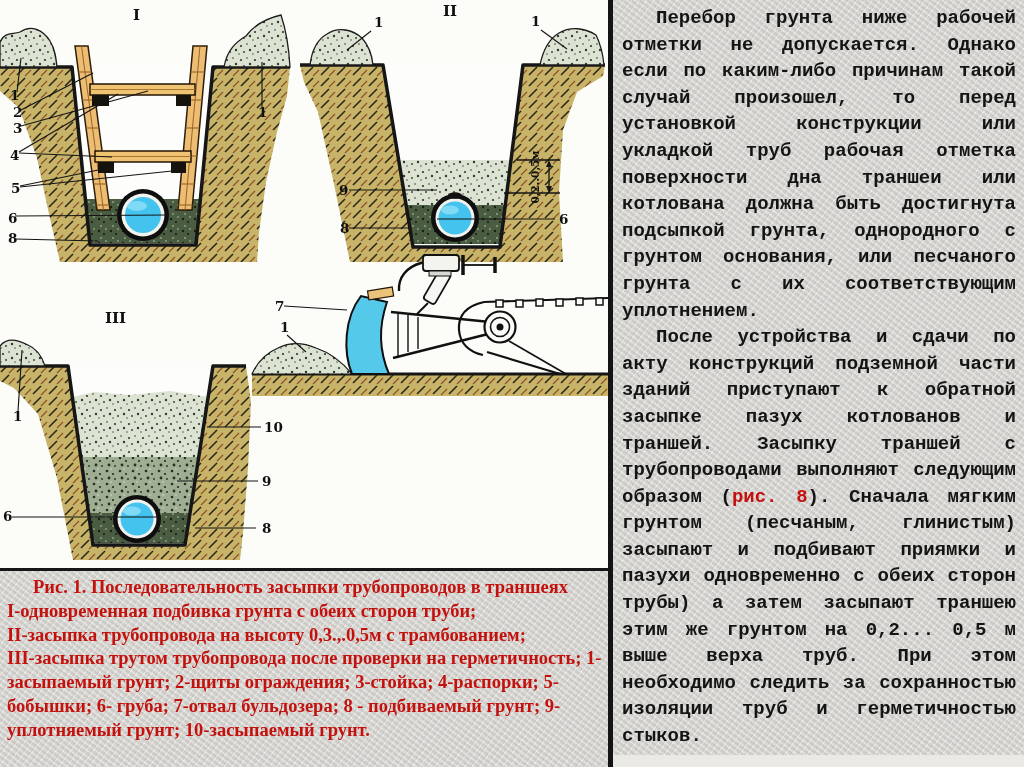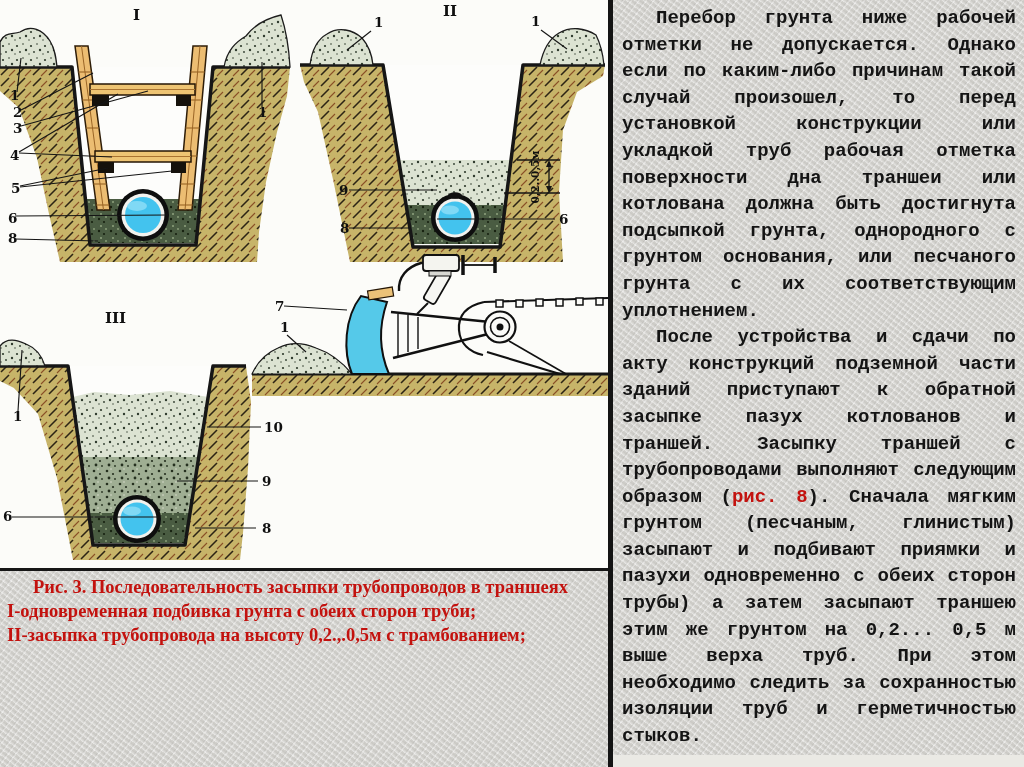--- a/index.html
+++ b/index.html
@@ -260,23 +260,24 @@
     <line class="ldr" x1="256" y1="528" x2="195" y2="528"></line>
     <text class="lbl" x="13" y="421">1</text>
     <text class="lbl" x="3" y="521">6</text>
     <text class="lbl" x="264" y="432">10</text>
     <text class="lbl" x="262" y="486">9</text>
     <text class="lbl" x="262" y="533">8</text>
   </g>
 </svg>
 
   <div class="caption-box paper-texture">
-    <div class="caption-line caption-line1">Рис. 3. Последовательность засыпки трубопроводов в траншеях</div>
+    <div class="caption-line caption-line1">Рис. 1. Последовательность засыпки трубопроводов в траншеях</div>
     <div class="caption-line">I-одновременная подбивка грунта с обеих сторон труби;</div>
-    <div class="caption-line">II-засыпка трубопровода на высоту 0,2.,.0,5м с трамбованием;</div>
+    <div class="caption-line">II-засыпка трубопровода на высоту 0,3.,.0,5м с трамбованием;</div>
+    <div class="caption-line">III-засыпка трутом трубопровода после проверки на герметичность; 1-засыпаемый грунт; 2-щиты ограждения; 3-стойка; 4-распорки; 5-бобышки; 6- груба; 7-отвал бульдозера; 8 - подбиваемый грунт; 9-уплотняемый грунт; 10-засыпаемый грунт.</div>
   </div>
 </div>
 
 <div class="right-panel paper-texture">
   <p><span>Перебор грунта ниже рабочей отметки не допускается. Однако если по каким-либо причинам такой случай произошел, то перед установкой конструкции или укладкой труб рабочая отметка поверхности дна траншеи или котлована должна быть достигнута подсыпкой грунта, однородного с грунтом основания, или песчаного грунта с их соответствующим уплотнением.</span></p>
   <p><span>После устройства и сдачи по акту конструкций подземной части зданий приступают к обратной засыпке пазух котлованов и траншей. Засыпку траншей с трубопроводами выполняют следующим образом (</span><span class="red">рис. 8</span><span>). Сначала мягким грунтом (песчаным, глинистым) засыпают и подбивают приямки и пазухи одновременно с обеих сторон трубы) а затем засыпают траншею этим же грунтом на 0,2... 0,5 м выше верха труб. При этом необходимо следить за сохранностью изоляции труб и герметичностью стыков.</span></p>
 </div>
 <div class="bottom-strip"></div>
 
 </body></html>

